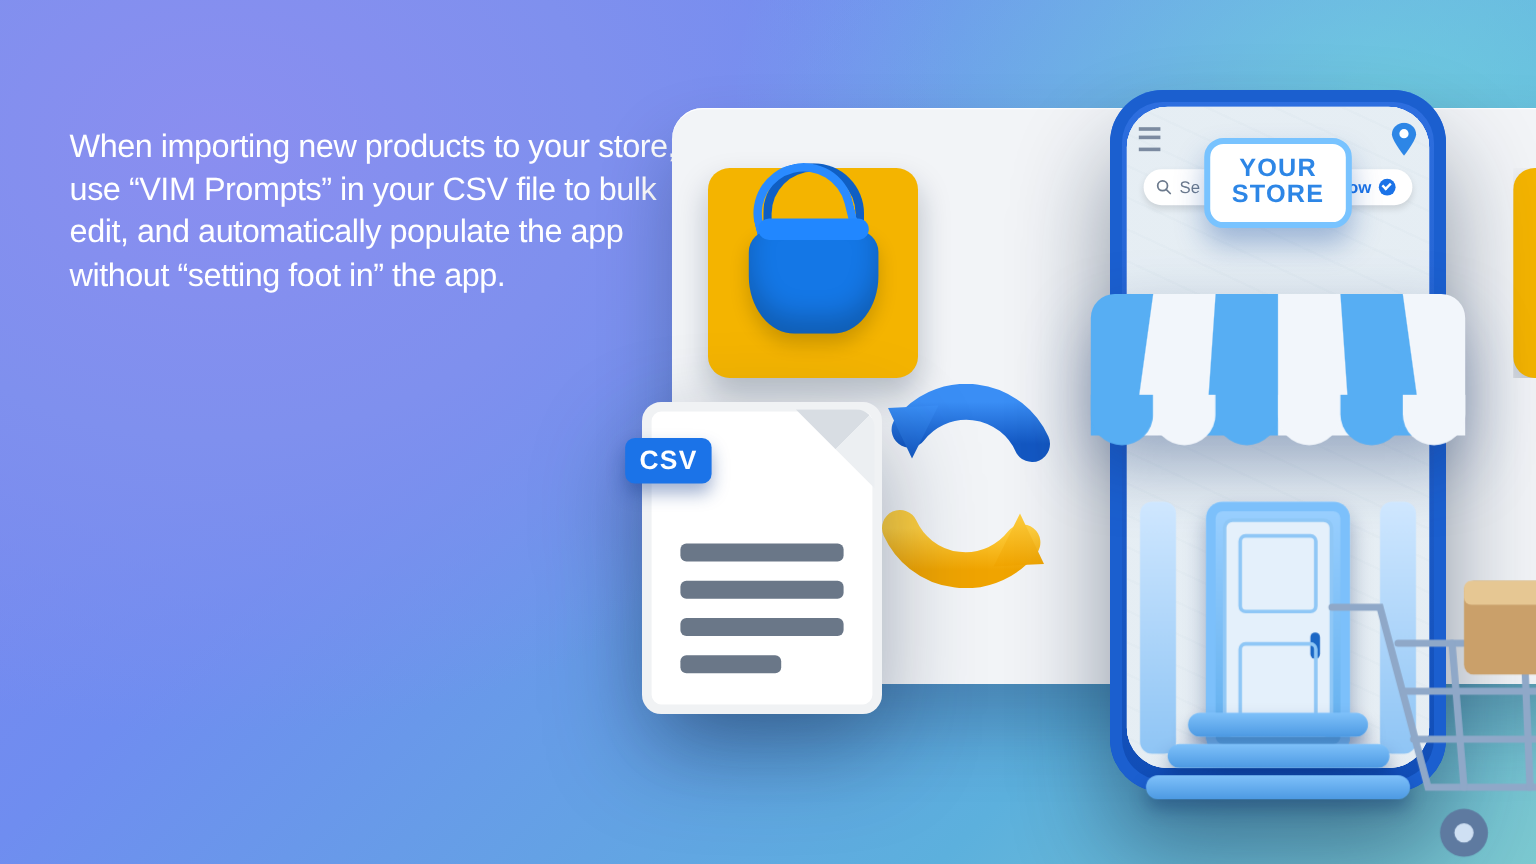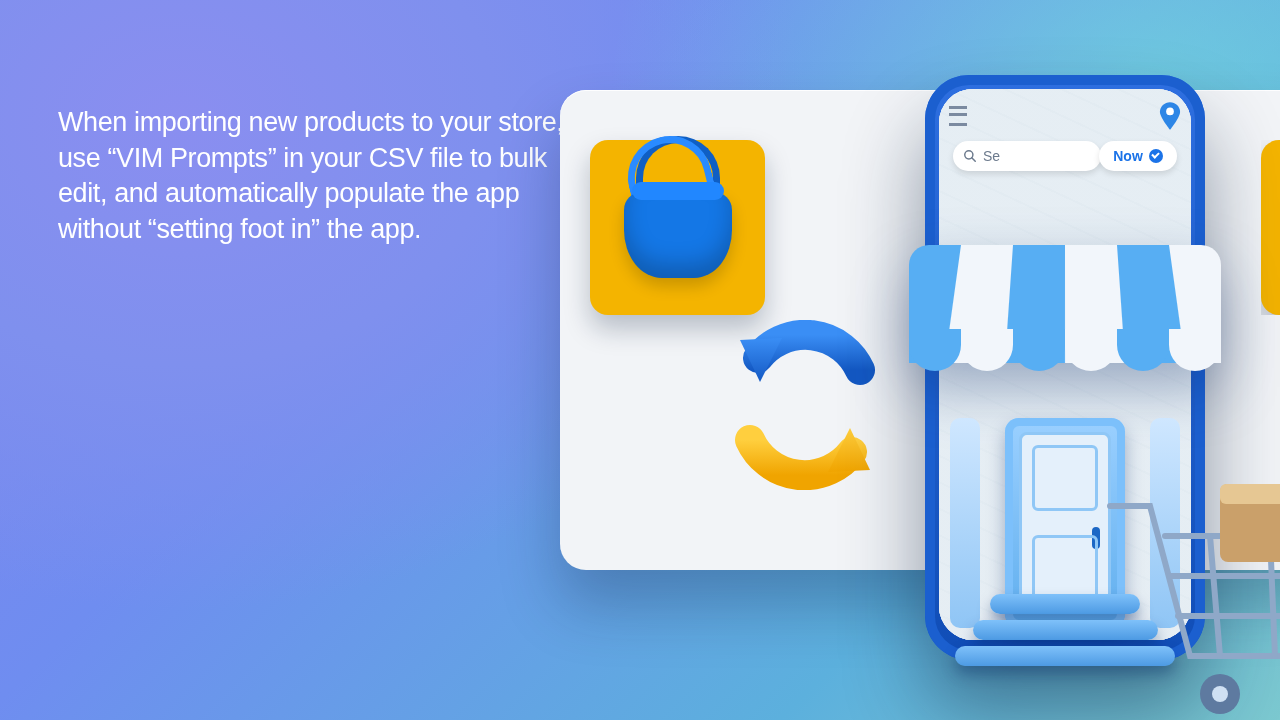--- a/index.html
+++ b/index.html
@@ -133,20 +133,32 @@
             <stop offset="1" stop-color="#f0a400"></stop>
         </linearGradient>
       </defs>
       <path d="M140 50 A60 60 0 0 0 38 38" fill="none" stroke="url(#gb)" stroke-width="30" stroke-linecap="round"></path>
       <polygon points="20,20 62,18 40,62" fill="url(#gb)"></polygon>
       <path d="M30 120 A60 60 0 0 0 132 132" fill="none" stroke="url(#gy)" stroke-width="30" stroke-linecap="round"></path>
       <polygon points="150,150 108,152 130,108" fill="url(#gy)"></polygon>
     </svg>
   </div>
 
+  <div class="csvwrap">
+    <div class="page">
+      <div class="fold"></div>
+      <div class="csvtag">CSV</div>
+      <div class="lines">
+        <span></span>
+          <span></span>
+          <span></span>
+          <span class="short"></span>
+      </div>
+    </div>
+  </div>
 
   <div class="phone">
     <div class="screen">
       <div class="map"></div>
       <div class="topbar">
         <span class="burger"></span>
         <span class="pin">
           <svg viewBox="0 0 24 30" width="22" height="28">
               <path fill="#2d86e6" d="M12 0c6 0 11 4.7 11 10.5S12 30 12 30 1 16.3 1 10.5 6 0 12 0z"></path>
               <circle cx="12" cy="10" r="4.2" fill="#fff"></circle>
@@ -166,20 +178,22 @@
       </div>
       <div class="marker">
         <svg width="18" height="22" viewBox="0 0 24 30">
             <path fill="#2d86e6" d="M12 0c6 0 11 4.7 11 10.5S12 30 12 30 1 16.3 1 10.5 6 0 12 0z"></path>
             <circle cx="12" cy="10" r="4" fill="#fff"></circle>
           </svg>
         <span>Market</span>
       </div>
     </div>
 
+    <div class="signboard">YOUR
+STORE</div>
 
     <div class="awning">
       <div class="back"></div>
       <div class="scallops">
           <span></span>
           <span></span>
           <span></span>
           <span></span>
           <span></span>
           <span></span>

